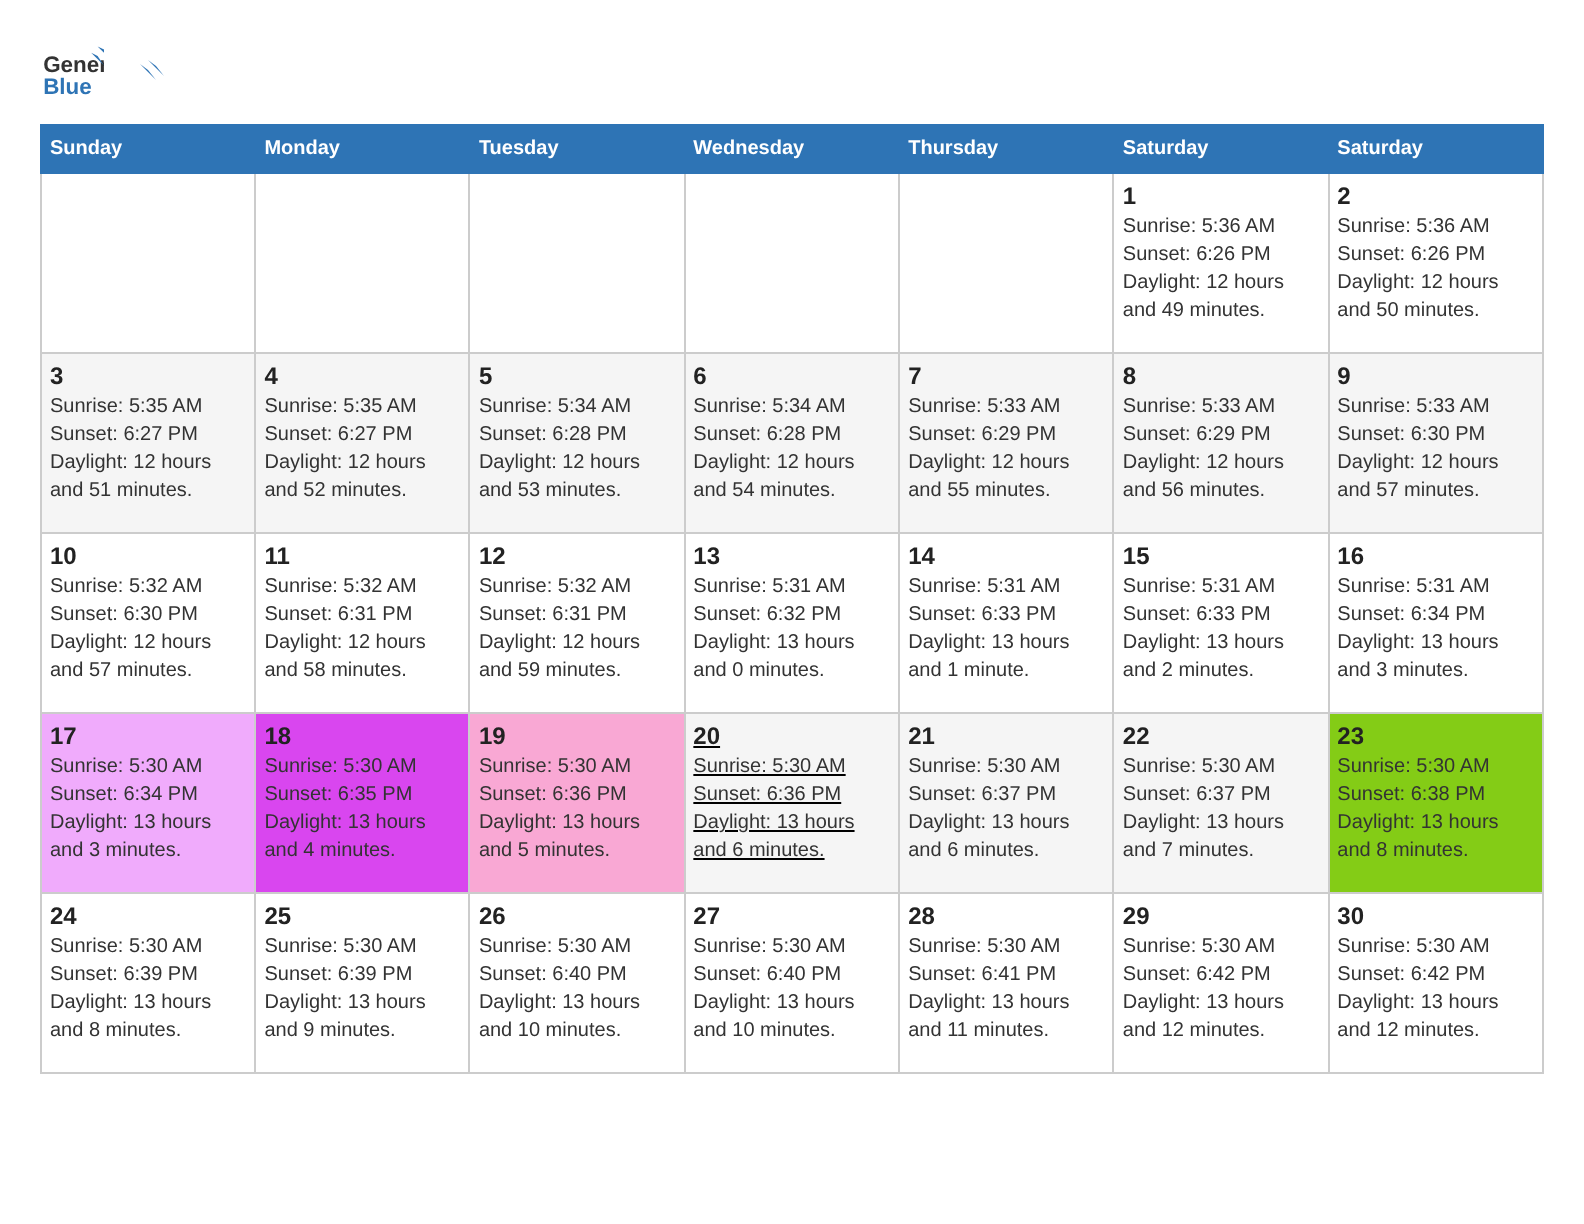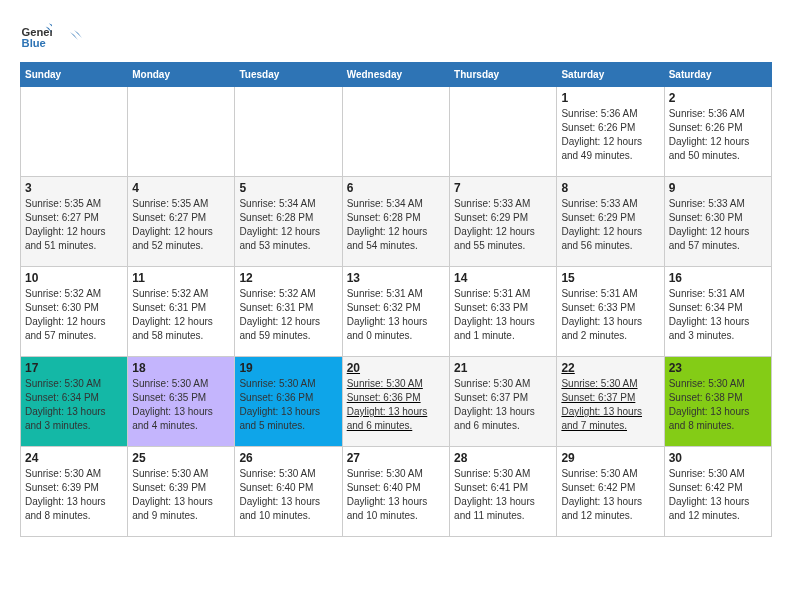--- a/index.html
+++ b/index.html
@@ -220,51 +220,51 @@
 Daylight: 13 hours and 2 minutes.</div>
         </td>
         <td>
           <span class="day-number">16</span>
           <div class="day-info" style="white-space: pre-line;">Sunrise: 5:31 AM
 Sunset: 6:34 PM
 Daylight: 13 hours and 3 minutes.</div>
         </td>
       </tr>
       <tr>
-        <td style="background: #14b8a6;">
+        <td style="background: #f0abfc;">
           <span class="day-number">17</span>
           <div class="day-info" style="white-space: pre-line;">Sunrise: 5:30 AM
 Sunset: 6:34 PM
 Daylight: 13 hours and 3 minutes.</div>
         </td>
-        <td style="background: #c4b5fd;">
+        <td style="background: #d946ef;">
           <span class="day-number">18</span>
           <div class="day-info" style="white-space: pre-line;">Sunrise: 5:30 AM
 Sunset: 6:35 PM
 Daylight: 13 hours and 4 minutes.</div>
         </td>
-        <td style="background: #0ea5e9;">
+        <td style="background: #f9a8d4;">
           <span class="day-number">19</span>
           <div class="day-info" style="white-space: pre-line;">Sunrise: 5:30 AM
 Sunset: 6:36 PM
 Daylight: 13 hours and 5 minutes.</div>
         </td>
         <td style="background: rgb(245, 245, 245); text-decoration: underline;">
           <span class="day-number">20</span>
           <div class="day-info" style="white-space: pre-line;">Sunrise: 5:30 AM
 Sunset: 6:36 PM
 Daylight: 13 hours and 6 minutes.</div>
         </td>
         <td style="background: rgb(245, 245, 245); margin-top: 15px;">
           <span class="day-number">21</span>
           <div class="day-info" style="white-space: pre-line;">Sunrise: 5:30 AM
 Sunset: 6:37 PM
 Daylight: 13 hours and 6 minutes.</div>
         </td>
-        <td style="background: rgb(245, 245, 245); text-decoration: underline;">
+        <td style="background: rgb(245, 245, 245);">
           <span class="day-number">22</span>
           <div class="day-info" style="white-space: pre-line;">Sunrise: 5:30 AM
 Sunset: 6:37 PM
 Daylight: 13 hours and 7 minutes.</div>
         </td>
         <td style="background: #84cc16;">
           <span class="day-number">23</span>
           <div class="day-info" style="white-space: pre-line;">Sunrise: 5:30 AM
 Sunset: 6:38 PM
 Daylight: 13 hours and 8 minutes.</div>

